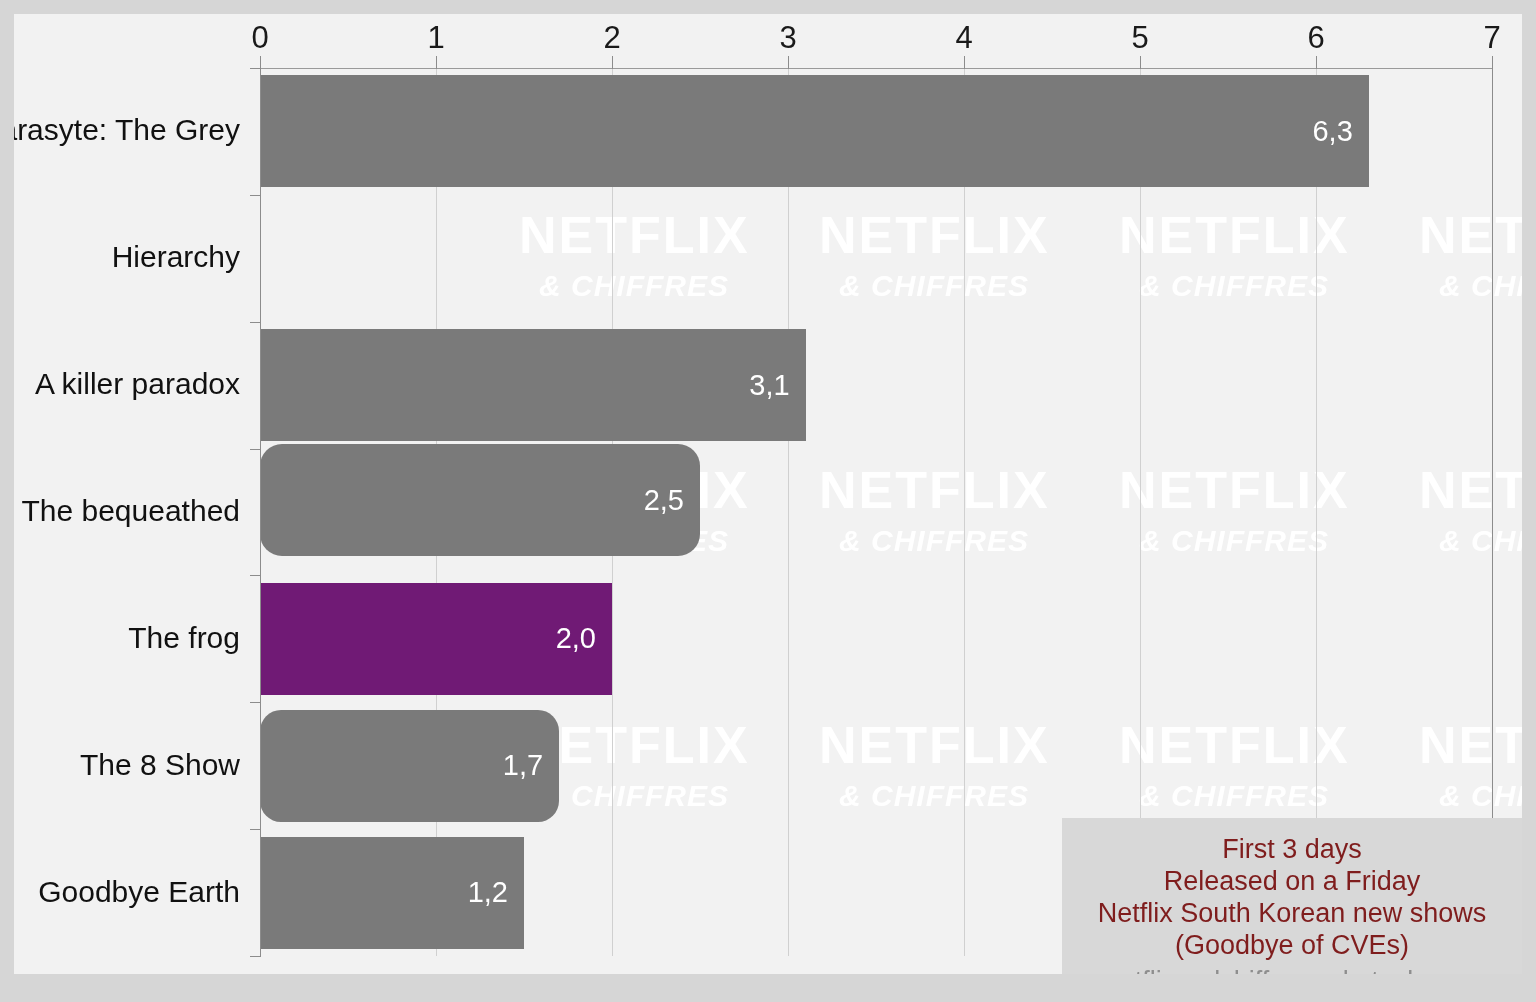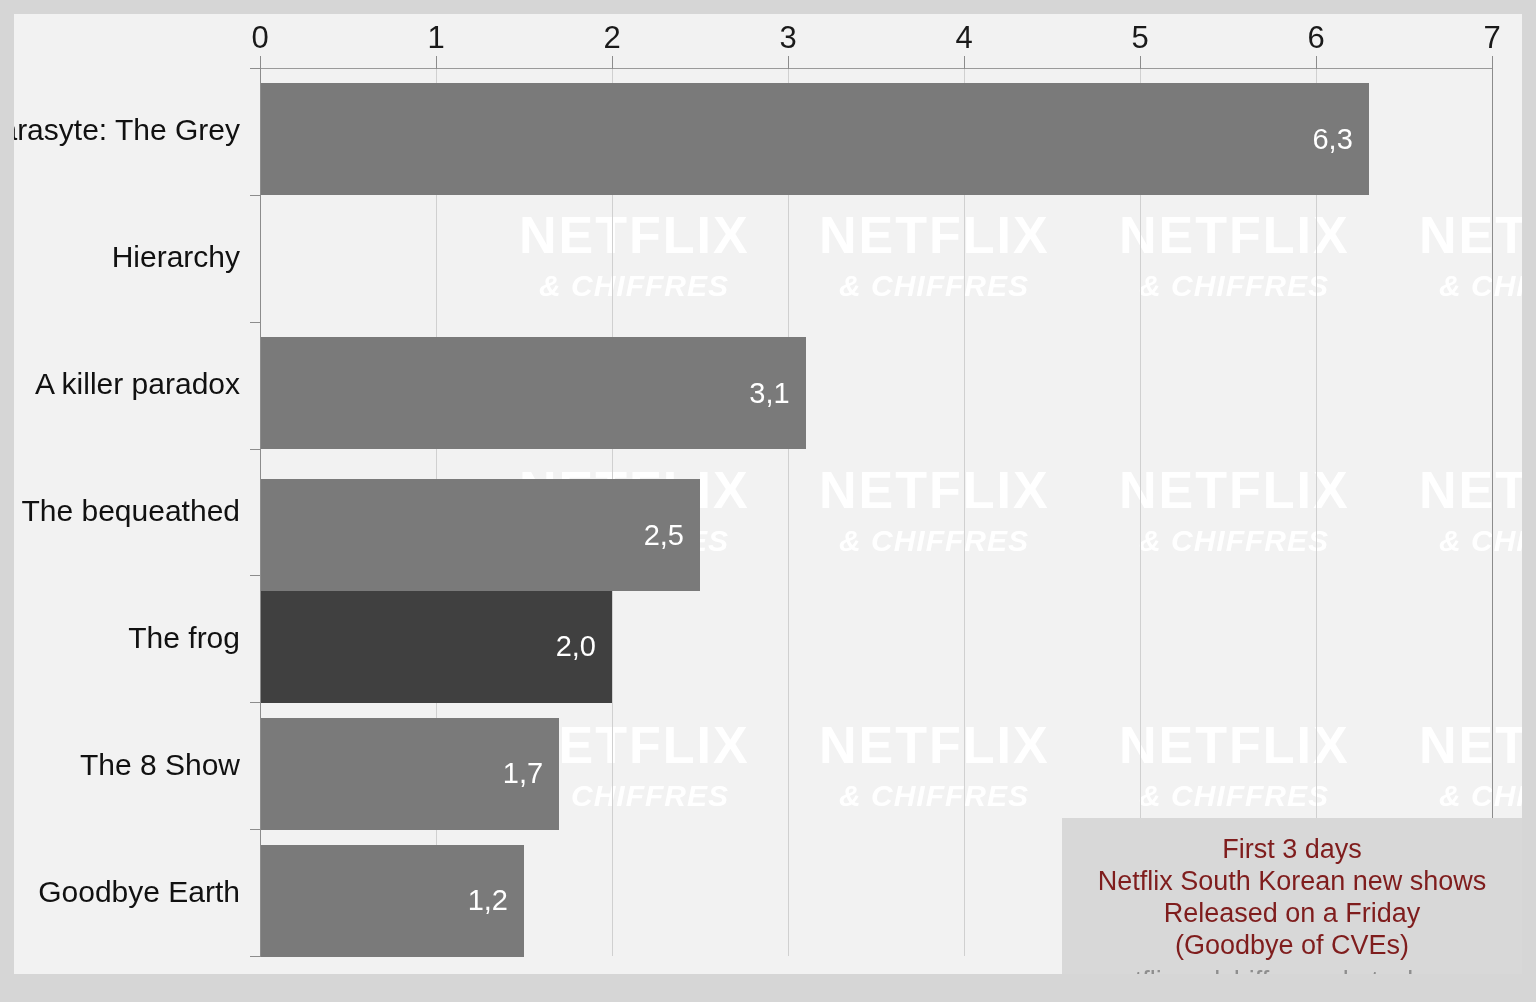--- a/index.html
+++ b/index.html
@@ -121,21 +121,20 @@
   }
 
   
   .bar {
     position: absolute;
     left: 0;
     z-index: 4;
     display: flex;
     align-items: center;
     justify-content: flex-end;
-    margin-top: 8px;
   }
   .bar-value {
     color: #ffffff;
     font-size: 29px;
     padding-right: 16px;
     white-space: nowrap;
   }
 
   
   #yaxis {
@@ -264,27 +263,27 @@
         <div class="gridline" style="left: 704px;"></div>
         <div class="gridline" style="left: 880px;"></div>
         <div class="gridline" style="left: 1056px;"></div>
         <div class="gridline last" style="left: 1232px;"></div>
         <div class="bar" style="top: 7.42857px; width: 1108.8px; height: 112px; background: rgb(122, 122, 122);">
           <span class="bar-value">6,3</span>
         </div>
         <div class="bar" style="top: 261.143px; width: 545.6px; height: 112px; background: rgb(122, 122, 122);">
           <span class="bar-value">3,1</span>
         </div>
-        <div class="bar" style="top: 403px; width: 440px; height: 112px; background: rgb(122, 122, 122);">
+        <div class="bar" style="top: 376px; width: 440px; height: 112px; background: rgb(122, 122, 122); border-radius: 22px;">
           <span class="bar-value">2,5</span>
         </div>
-        <div class="bar" style="top: 514.857px; width: 352px; height: 112px; background: #404040;">
+        <div class="bar" style="top: 514.857px; width: 352px; height: 112px; background: #701a75;">
           <span class="bar-value">2,0</span>
         </div>
-        <div class="bar" style="top: 641.714px; width: 299.2px; height: 112px; background: rgb(122, 122, 122);">
+        <div class="bar" style="top: 641.714px; width: 299.2px; height: 112px; background: rgb(122, 122, 122); border-radius: 21px;">
           <span class="bar-value">1,7</span>
         </div>
         <div class="bar" style="top: 768.571px; width: 264px; height: 112px; background: rgb(122, 122, 122);">
           <span class="bar-value">1,2</span>
         </div>
       </div>
 
     <div id="xaxis-layer">
         <div class="xtick" style="left: 246px;"></div>
         <div class="xticklabel" style="left: 246px;">0</div>
@@ -317,20 +316,20 @@
         <div class="ylabel" style="top: 228.286px;">Hierarchy</div>
         <div class="ylabel" style="top: 355.143px;">A killer paradox</div>
         <div class="ylabel" style="top: 482px;">The bequeathed</div>
         <div class="ylabel" style="top: 608.857px;">The frog</div>
         <div class="ylabel" style="top: 735.714px;">The 8 Show</div>
         <div class="ylabel" style="top: 862.571px;">Goodbye Earth</div>
       </div>
 
     <div id="caption">
         <span class="cline">First 3 days</span>
+        <span class="cline">Released on a Friday</span>
         <span class="cline">Netflix South Korean new shows</span>
-        <span class="cline">Released on a Friday</span>
         <span class="cline">(Goodbye of CVEs)</span>
         <span class="csource">netflixandchiffres.substack.com</span>
       </div>
 
   </div>
 </div>
 
 </body></html>

